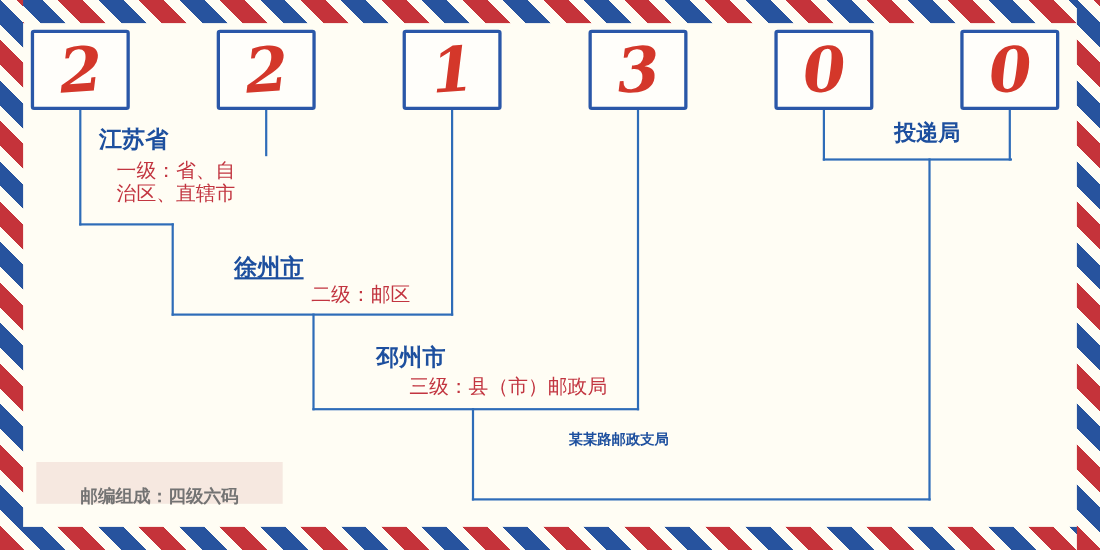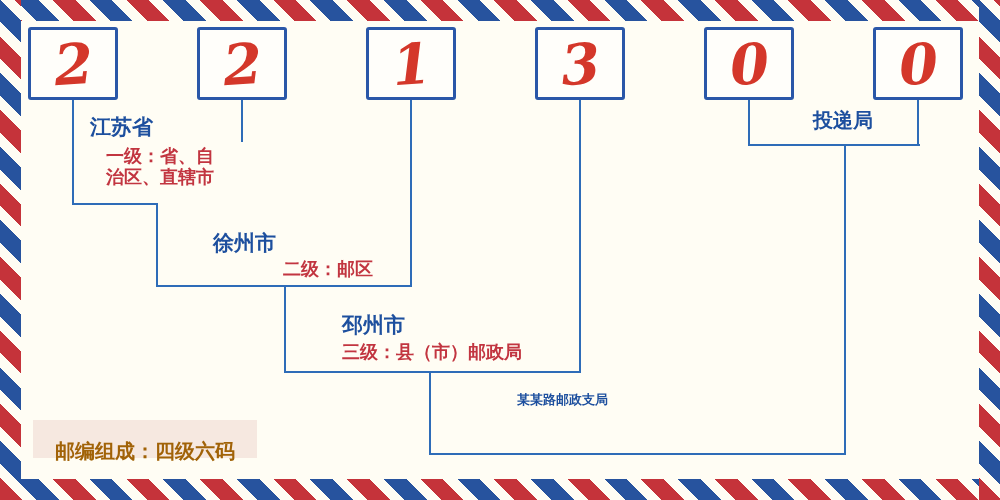--- a/index.html
+++ b/index.html
@@ -38,30 +38,30 @@
     color:#d4372a; transform:rotate(-4deg); line-height:1;
   }
 
   .line { position:absolute; background:#2e6cb8; }
 
   .place {
     position:absolute; color:#1d4f9e; font-weight:bold;
     font-size:21px; white-space:nowrap;
   }
   .desc {
-    position:absolute; color:#c23540; font-weight:bold;
+    position:absolute; color:#c23540; font-weight:normal;
     font-size:18px; text-align:center; white-space:nowrap; line-height:21px;
   }
   .desc-multiline { white-space:normal; }
 
   .note-box {
     position:absolute; left:33px; top:420px; width:224px; height:38px;
     background:#f6e8e0; display:flex; align-items:center; justify-content:center;
   }
-  .note-text { color:#a16207; font-weight:bold; font-size:20px;margin-top:25px; }
+  .note-text { color:#737373; font-weight:bold; font-size:16px;margin-top:25px; }
 </style>
 </head>
 <body>
 
 <div class="canvas">
 
   <div class="stripe stripe-h stripe-top"></div>
   <div class="stripe stripe-h stripe-bottom"></div>
   <div class="stripe stripe-v stripe-left"></div>
   <div class="stripe stripe-v stripe-right"></div>
@@ -100,25 +100,25 @@
   <div class="line" style="left:748px; top:100px; width:2px;   height:46px;"></div>
   <div class="line" style="left:917px; top:100px; width:2px;   height:46px;"></div>
   <div class="line" style="left:241px; top:100px; width:2px;   height:42px;"></div>
 
   <div class="place" style="left:90px; top:113px; width:140px;">江苏省</div>
   <div class="desc desc-multiline" style="left:75px; top:145px; width:170px;">
     <div>一级：省、自</div>
     <div>治区、直辖市</div>
   </div>
 
-  <div class="place" style="left:213px; top:229px; width:140px;">徐州市</div>
+  <div class="place" style="left:213px; top:229px; width:140px;text-decoration:underline;">徐州市</div>
   <div class="desc" style="left:193px; top:258px; width:180px;text-align:right;">二级：邮区</div>
 
   <div class="place" style="left:342px; top:311px; width:140px;">邳州市</div>
-  <div class="desc" style="left:312px; top:341px; width:240px;">三级：县（市）邮政局</div>
+  <div class="desc" style="left:312px; top:341px; width:240px;text-align:right;">三级：县（市）邮政局</div>
 
   <div class="place" style="left:517px; top:391px; width:240px; font-size:13px;">某某路邮政支局</div>
 
   <div class="place" style="left:813px; top:107px; width:140px; font-size:20px;">投递局</div>
 
   <div class="note-box">
     <span class="note-text">邮编组成：四级六码</span>
   </div>
 
 </div>

